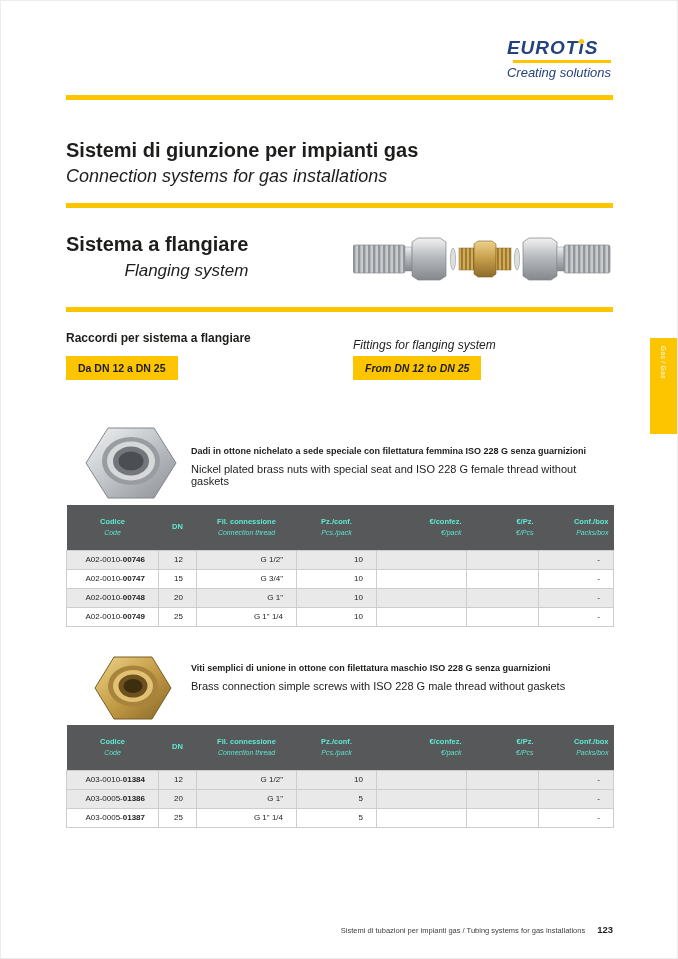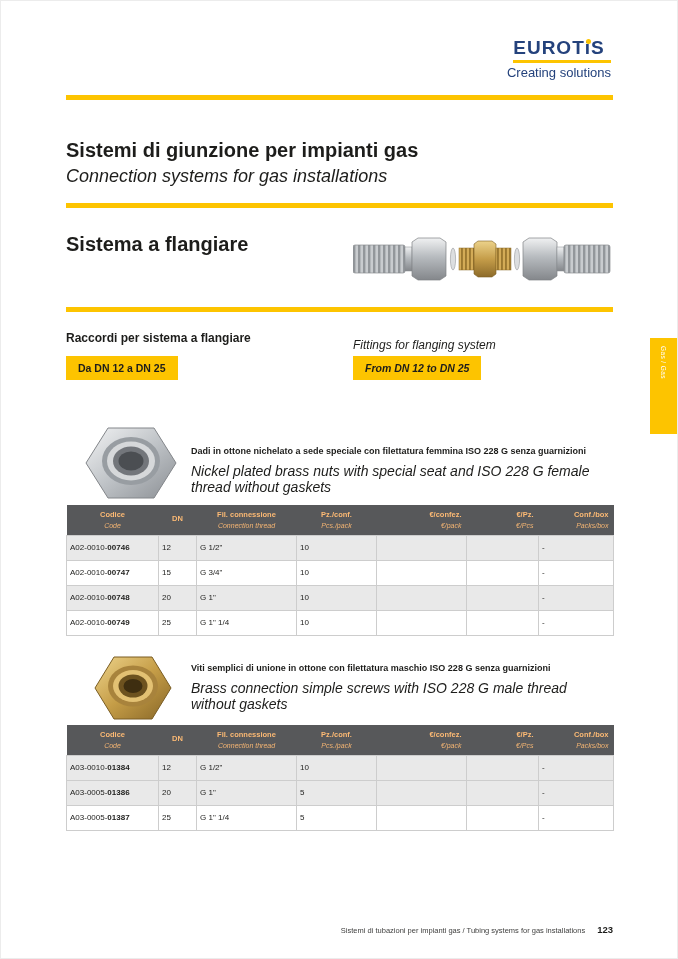--- a/index.html
+++ b/index.html
@@ -11,21 +11,21 @@
   }
   * { margin:0; padding:0; box-sizing:border-box; }
   html,body { background:#ffffff; }
   body { font-family:"Liberation Sans", sans-serif; }
   .page { position:relative; width:678px; height:959px; margin:0 auto; background:#fff;
           color:var(--ink); overflow:hidden; border:1px solid #ececec; }
 
   .rule { position:absolute; left:65px; width:547px; height:5px; background:var(--accent); }
   .rule1 { top:94px; } .rule2 { top:202px; } .rule3 { top:306px; }
 
-  .logo { position:absolute; top:37px; right:66px; text-align:center; }
+  .logo { position:absolute; top:37px; right:66px; text-align:left;font-style:italic; }
   .logo-text { font-size:19px; font-weight:bold; color:var(--logo-blue); letter-spacing:1px; line-height:1; }
   .logo-i-wrap { position:relative; display:inline-block; }
   .logo-dot { position:absolute; left:1px; top:0.5px; width:5px; height:5px; border-radius:50%; background:var(--accent); }
   .logo-rule { margin-top:3px; margin-left:auto; height:3px; width:98px; background:var(--accent); }
   .logo-tagline { margin-top:2px; font-size:13px; color:var(--logo-blue); }
 
   .title-block { position:absolute; left:65px; top:138px; }
   .h1 { font-size:20px; font-weight:bold; }
   .h1-en { font-size:18px; font-style:italic; margin-top:4px; }
   .section-block { position:absolute; left:65px; top:232px;text-align:right; }
@@ -46,31 +46,31 @@
   .side-tab { position:absolute; right:0; top:337px; width:27px; height:96px; background:var(--accent); }
   .side-tab-label { writing-mode:vertical-rl; display:block; margin:8px auto 0;
                     font-size:6.5px; color:#ffffff; letter-spacing:0.4px; }
 
   .p1-img { position:absolute; left:80px; top:419px; }
   .p2-img { position:absolute; left:90px; top:650px; }
   .p-text { position:absolute; left:190px; width:422px; }
   .p1-text { top:445px; }
   .p2-text { top:662px; }
   .p-it { font-size:9px; font-weight:bold; line-height:1.3; }
-  .p-en { font-size:14px; font-style:italic; margin-top:5px; }
+  .p-en { font-size:11px; margin-top:5px; }
 
   .tbl { position:absolute; left:65px; width:547px; border-collapse:collapse; table-layout:fixed; }
   .tbl1 { top:504px; } .tbl2 { top:724px; }
-  .tbl th { background:var(--th-bg); color:#fdba74; vertical-align:middle; padding:3px 5px; height:30px; }
+  .tbl th { background:var(--th-bg); color:#5eead4; vertical-align:middle; padding:3px 5px; height:45px; }
   .h-it { display:block; font-size:7.5px; font-weight:bold; line-height:1.45; }
   .h-en { display:block; font-size:7px; font-style:italic; font-weight:normal; line-height:1.3; opacity:0.95; }
   .h-it:empty, .h-en:empty { display:none; }
   th.ta-c { text-align:center; } th.ta-r { text-align:right; }
-  .tbl td { font-size:8px; height:25px; text-align:left; border:1px solid #cdcdcd;
-            background:#fff; padding:0 3px; color:var(--ink); }
+  .tbl td { font-size:8px; height:19px; text-align:right; border:1px solid #cdcdcd;
+            background:#fff; padding:0 13px; color:var(--ink); }
   .tbl tr.alt td { background:var(--row-alt); }
   .code-bold { font-weight:bold; }
 
   .footer { position:absolute; left:65px; top:918px; width:547px; text-align:right; }
   .footer-text { font-size:7.5px; color:#3f3f3e; }
   .footer-page { font-size:9.5px; font-weight:bold; margin-left:12px; color:var(--ink); }
 </style>
 </head>
 <body>
 
@@ -86,20 +86,21 @@
 
   <div class="title-block">
     <div class="h1">Sistemi di giunzione per impianti gas</div>
     <div class="h1-en">Connection systems for gas installations</div>
   </div>
 
   <div class="rule rule2"></div>
 
   <div class="section-block">
     <div class="h2">Sistema a flangiare</div>
+    <div class="h2-en">Flanging system</div>
   </div>
 
   <svg class="fittings-img" width="258" height="76" viewBox="0 0 258 76" xmlns="http://www.w3.org/2000/svg">
     <defs>
       <linearGradient id="g-steel" x1="0" y1="0" x2="0" y2="1">
         <stop offset="0" stop-color="#f0f1f2"></stop>
           <stop offset="0.45" stop-color="#b7bbbf"></stop>
           <stop offset="1" stop-color="#84878b"></stop>
       </linearGradient>
       <linearGradient id="g-brass" x1="0" y1="0" x2="0" y2="1">

